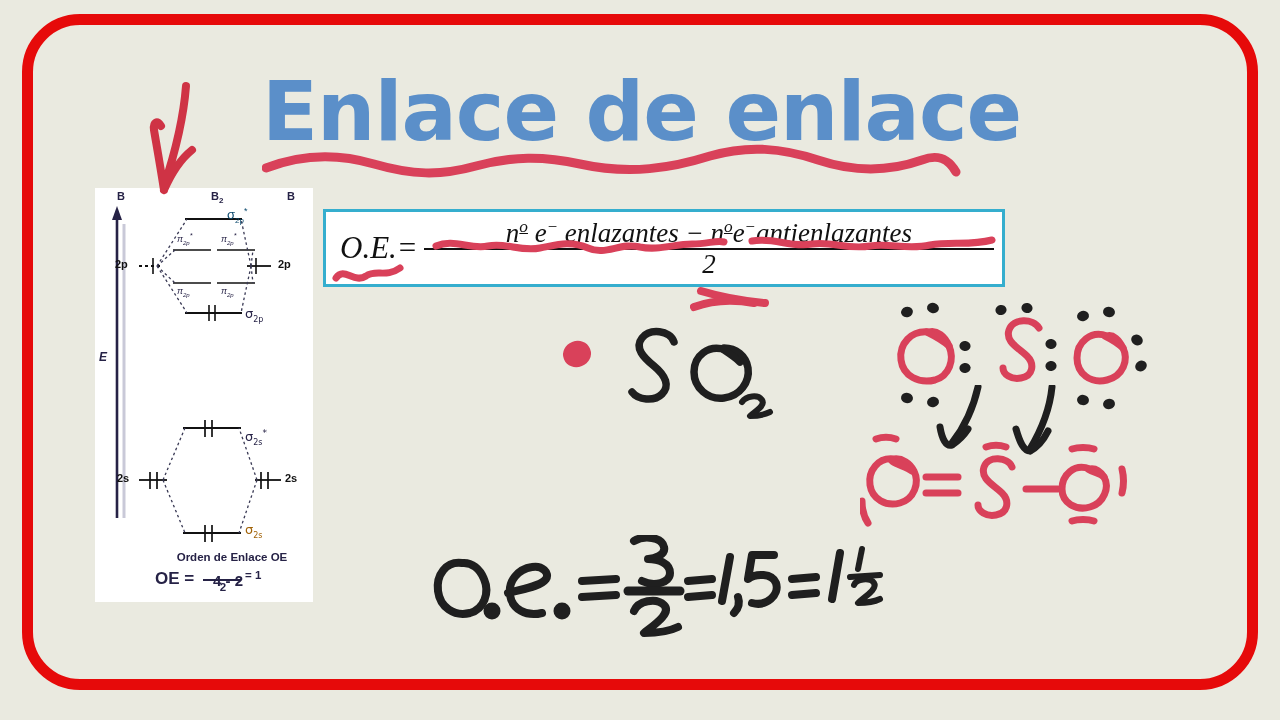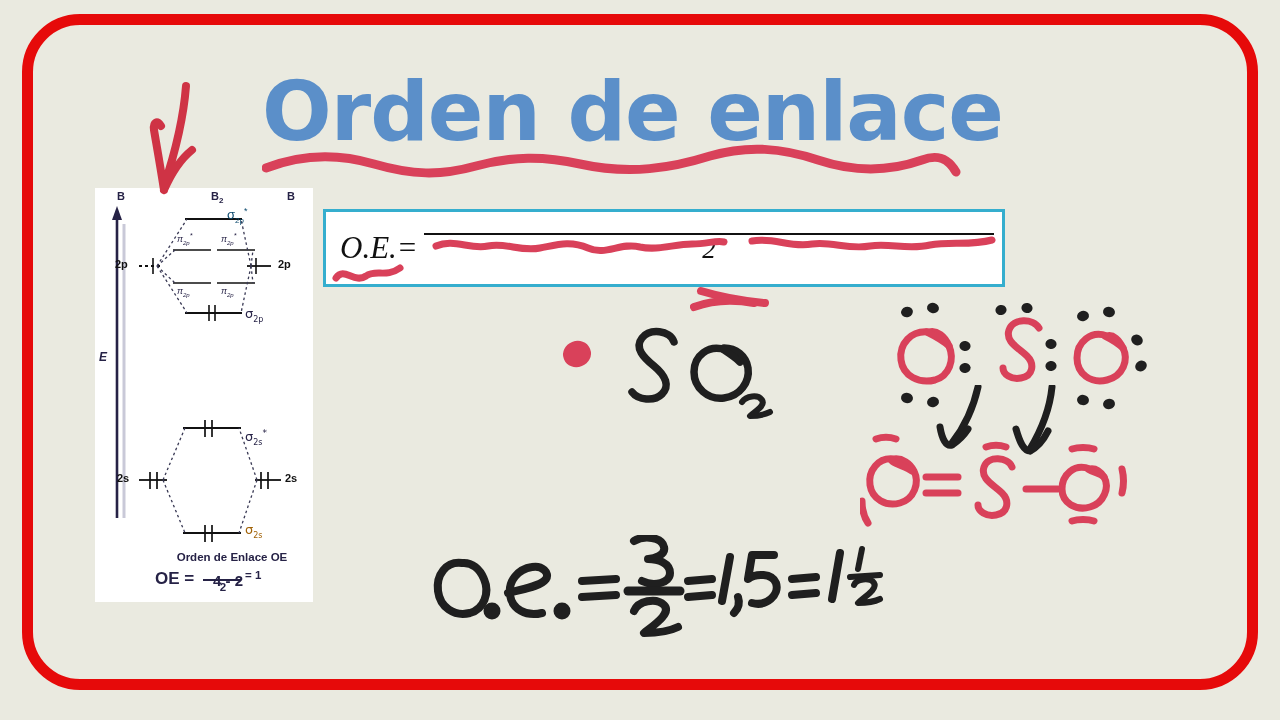--- a/index.html
+++ b/index.html
@@ -72,21 +72,21 @@
 
   .sr{position:absolute;width:1px;height:1px;overflow:hidden;clip:rect(0 0 0 0);}
 </style>
 </head>
 <body>
 
 <div class="slide">
 
   <div class="frame"></div>
 
-  <div class="title">Orden de enlace</div>
+  <div class="title">Enlace de enlace</div>
   <svg class="title-underline" viewBox="0 0 700 42">
     <path d="M4,30 C40,16 78,16 112,26 C150,37 178,38 214,28 C250,18 282,18 318,26
              C368,37 410,30 448,18 C486,7 520,10 556,22 C592,34 626,34 660,22 C676,16 686,20 694,34" fill="none" stroke="#d9415a" stroke-width="9" stroke-linecap="round" stroke-linejoin="round"></path>
   </svg>
 
   <div class="mo-panel">
     <svg class="mo-svg" width="218" height="414" viewBox="0 0 218 414">
 
       <g stroke="#262246">
         <line x1="22" y1="28" x2="22" y2="330" stroke-width="2.6"></line>
@@ -197,20 +197,27 @@
 
   <svg class="red-arrow-mo" viewBox="0 0 90 140">
     <path d="M58,8 C56,34 48,72 36,108 M36,112 C32,86 28,64 26,52 C25,44 29,42 33,48
              M36,112 C44,94 54,80 64,72" fill="none" stroke="#cf3345" stroke-width="8" stroke-linecap="round" stroke-linejoin="round"></path>
   </svg>
 
   <div class="formula-box">
     <div class="formula-inner">
       <div class="oe-lhs">O.E.=</div>
       <div class="frac">
+        <div class="frac-num">
+          <span>n</span><span class="ord">o</span>
+          <span>e</span><span class="sup">−</span>
+          <span>enlazantes</span>
+          <span>−</span>
+          <span>n</span><span class="ord">o</span><span>e</span><span class="sup">−</span><span>antienlazantes</span>
+        </div>
         <div class="frac-bar"></div>
         <div class="frac-den">2</div>
       </div>
     </div>
   </div>
 
   <svg class="squig-num" viewBox="0 0 570 26">
     <path d="M6,14 C24,6 40,18 58,14 C76,10 90,20 110,16 C126,13 140,8 158,16
              C176,24 190,10 210,15 C228,19 244,12 262,12 C278,12 286,8 294,10" fill="none" stroke="#d9415a" stroke-width="7" stroke-linecap="round"></path>
     <path d="M322,9 C344,5 360,16 382,12 C402,9 418,18 440,14 C460,11 478,18 500,13

